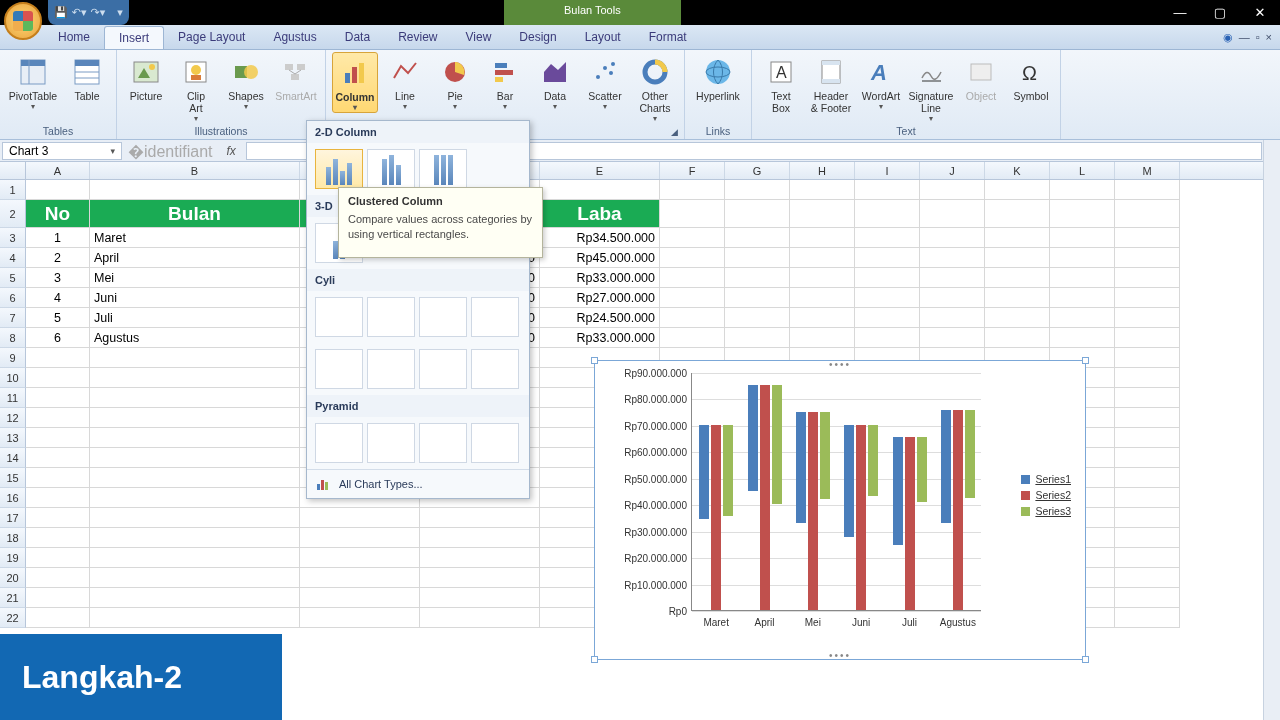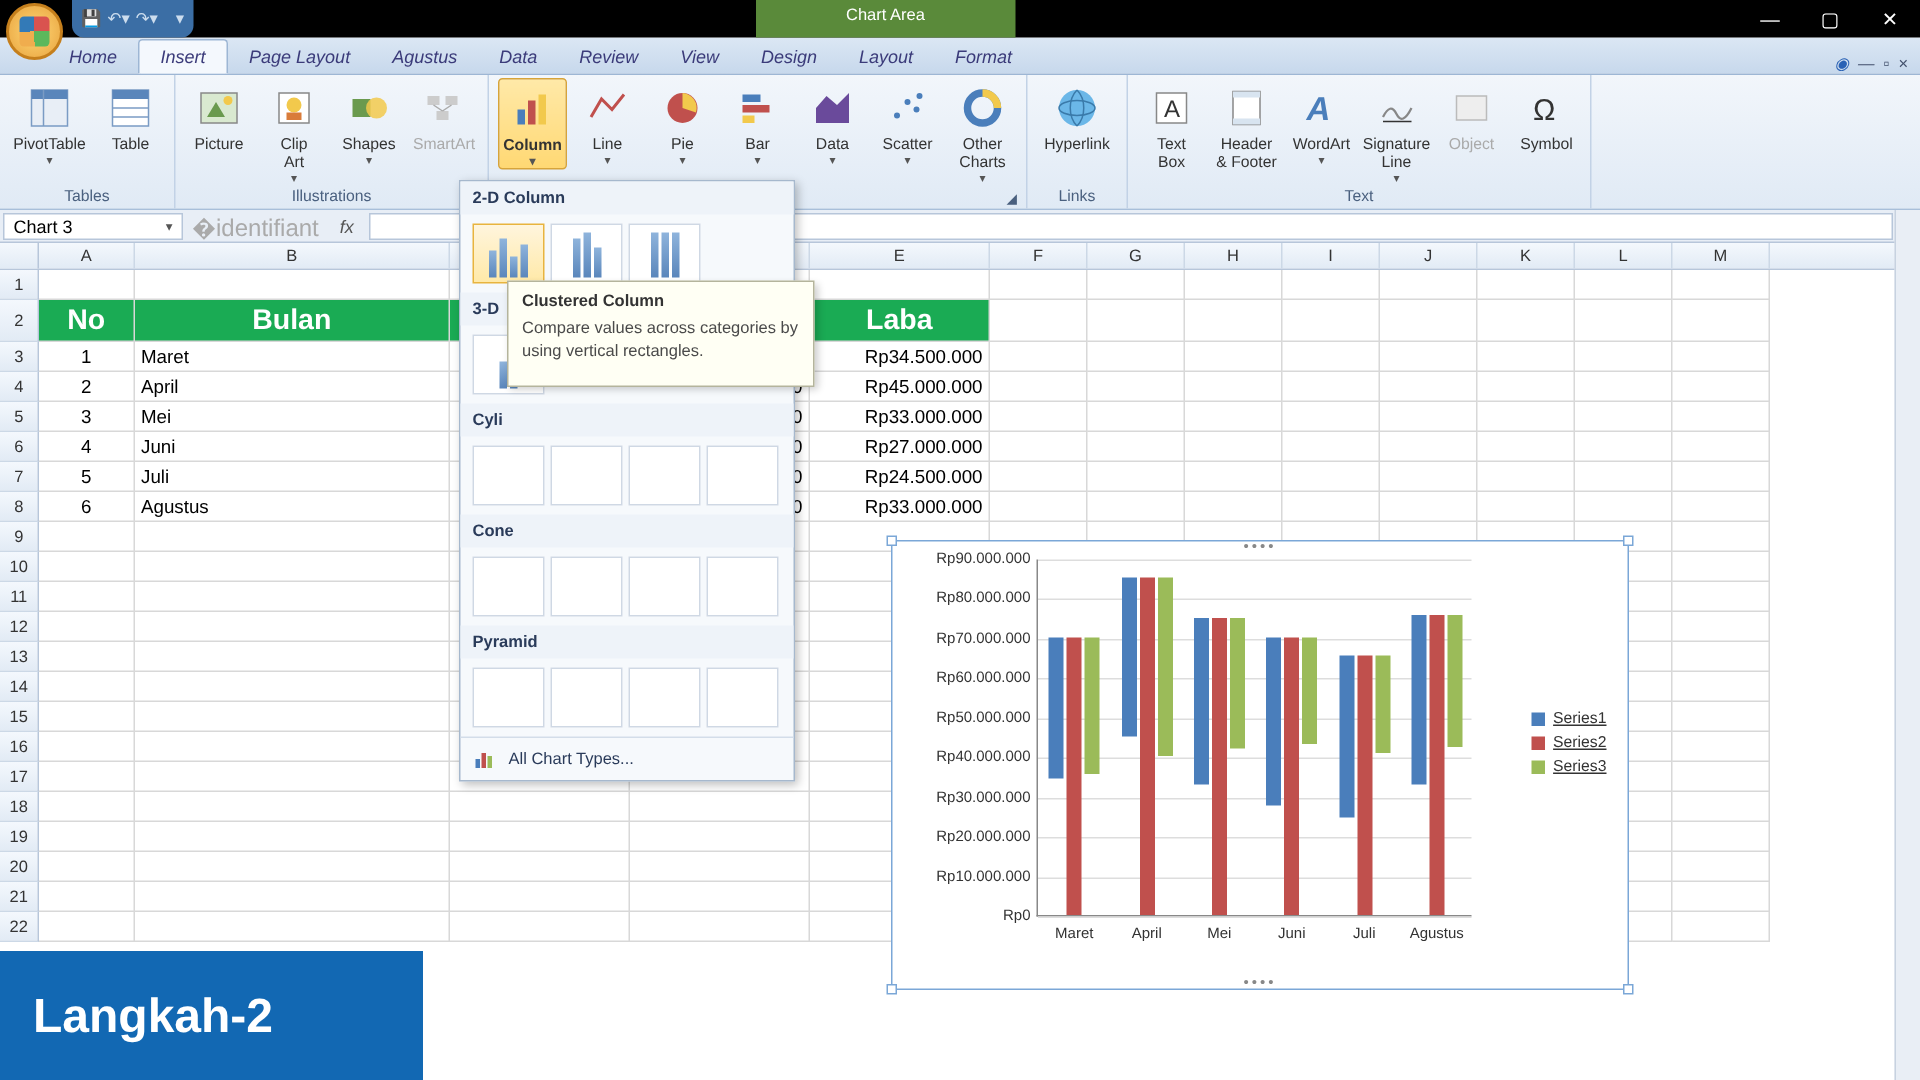--- a/index.html
+++ b/index.html
@@ -9,21 +9,21 @@
 .titlebar { height: 25px; background: #000; display: flex; align-items: center; position: relative; }
 .office-btn { width: 38px; height: 38px; background: radial-gradient(circle,#ffd777,#e8a33d); border-radius: 50%; position: absolute; top: 2px; left: 4px; border:2px solid #c57f1c; z-index:5; display:flex; align-items:center; justify-content:center;}
 .office-btn::after{content:"";width:20px;height:20px;background:conic-gradient(#d9534f 0 25%,#5cb85c 25% 50%,#f0ad4e 50% 75%,#337ab7 75% 100%);border-radius:3px;}
 .qat { margin-left: 48px; display: flex; gap:4px; align-items:center; height:100%; padding:0 6px; background:#3b6ea5; border-radius:0 0 8px 8px;}
 .qat span{color:#cde;font-size:11px;}
 .win-controls { position: absolute; right: 0; top: 0; display: flex; height: 100%; }
 .win-controls div { width: 40px; display: flex; align-items: center; justify-content: center; color: #fff; font-size: 13px; }
 .chart-tools-tab { position:absolute; left:504px; top:0; height:25px; background:#5a8a3a; color:#fff; font-size:11px; padding:4px 60px; }
 
 
-.ribbon-tabs { height: 25px; background: linear-gradient(#dbe7f4,#c7d8ec); display: flex; align-items: flex-end; padding-left: 32px; border-bottom:1px solid #9db6d4;font-style:italic;}
+.ribbon-tabs { height: 25px; background: linear-gradient(#dbe7f4,#c7d8ec); display: flex; align-items: center; padding-left: 44px; border-bottom:1px solid #9db6d4;}
 .ribbon-tabs .tab { padding: 4px 14px; font-size: 12px; color: #3b3b7a; cursor:pointer; }
 .ribbon-tabs .tab.active { background: #f4f8fd; border: 1px solid #9db6d4; border-bottom: none; border-radius:3px 3px 0 0; color:#3b3b7a; font-weight:500;}
 .ribbon-tabs .right-icons{margin-left:auto;display:flex;gap:6px;padding-right:8px;align-items:center;}
 .ribbon-tabs .right-icons span{color:#414f6b;font-size:11px;}
 
 
 .ribbon { height: 90px; background: linear-gradient(#f2f6fb,#e0eaf5); border-bottom: 1px solid #a8bfda; display: flex; }
 .group { border-right: 1px solid #c2d2e6; padding: 2px 6px 0; display: flex; flex-direction: column; }
 .group-items { display: flex; gap: 4px; flex: 1; align-items: flex-start; }
 .group-label { text-align: center; font-size: 10.5px; color: #4a607f; padding: 2px 0; position:relative;}
@@ -102,21 +102,21 @@
 <body>
 
 <div class="titlebar">
   <div class="office-btn"></div>
   <div class="qat">
     <span>💾</span>
     <span>↶▾</span>
     <span>↷▾</span>
     <span style="margin-left:8px;">▾</span>
   </div>
-  <div class="chart-tools-tab">Chart Area</div>
+  <div class="chart-tools-tab">Bulan Tools</div>
   <div class="win-controls">
     <div>—</div>
     <div>▢</div>
     <div>✕</div>
   </div>
 </div>
 
 <div class="ribbon-tabs">
   <div class="tab">Home</div>
   <div class="tab active">Insert</div>
@@ -779,21 +779,20 @@
         <div class="bar" style="height:26px"></div>
       </div>
   </div>
   <div class="sec-title">Cyli</div>
   <div class="chart-opts">
     <div class="chart-opt"></div>
     <div class="chart-opt"></div>
     <div class="chart-opt"></div>
     <div class="chart-opt"></div>
   </div>
-  <div class="sec-title">Cone</div>
   <div class="chart-opts">
     <div class="chart-opt"></div>
     <div class="chart-opt"></div>
     <div class="chart-opt"></div>
     <div class="chart-opt"></div>
   </div>
   <div class="sec-title">Pyramid</div>
   <div class="chart-opts">
     <div class="chart-opt"></div>
     <div class="chart-opt"></div>

